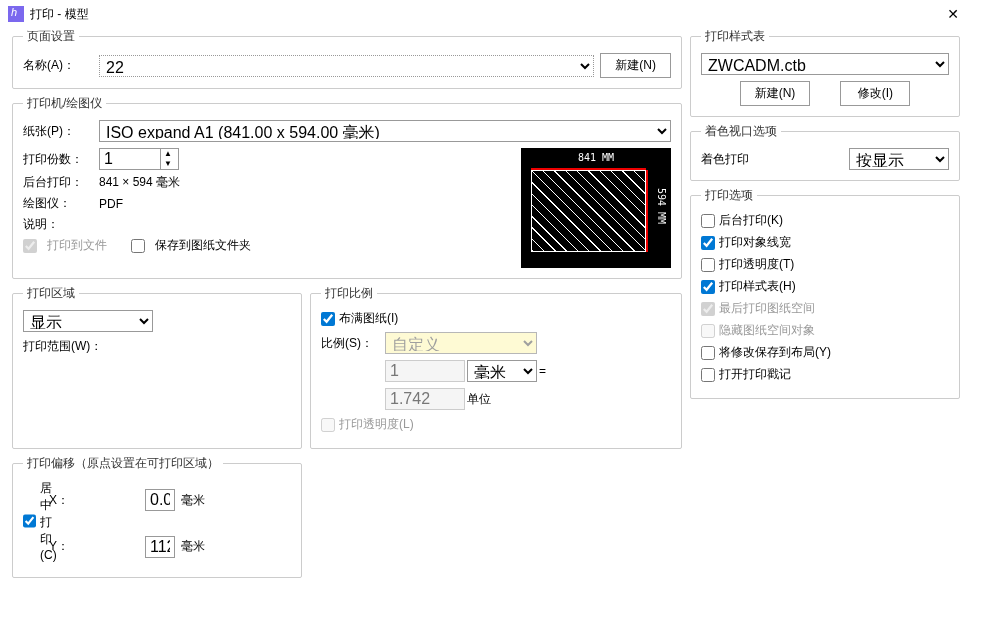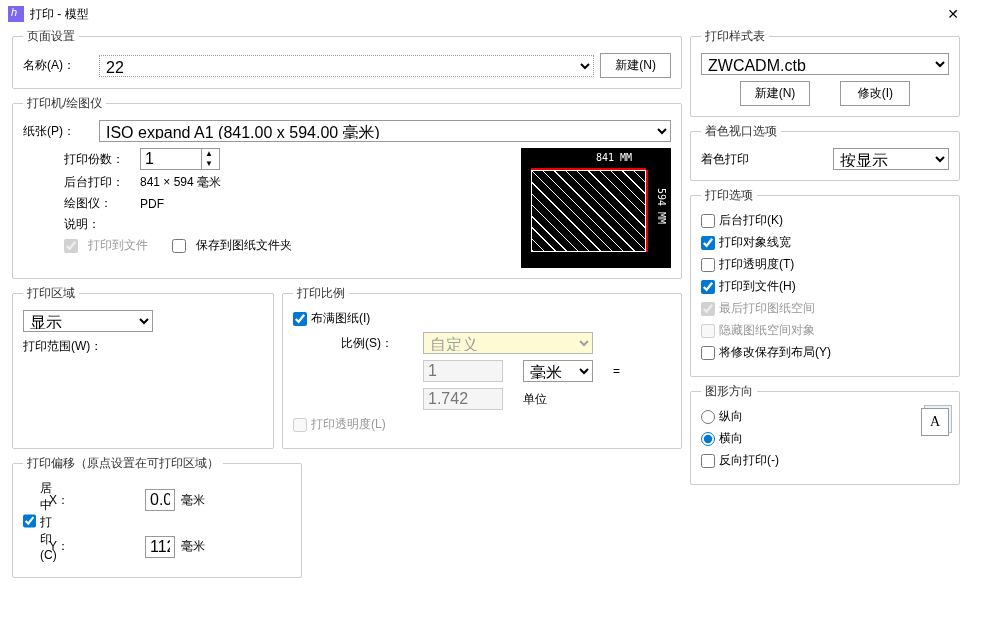--- a/index.html
+++ b/index.html
@@ -133,46 +133,45 @@
   background: #e00;
 }
 .preview-redline-right {
   position: absolute;
   right: 23px; top: 22px;
   width: 2px; height: 82px;
   background: #e00;
 }
 .preview-label-top {
   position: absolute;
-  left: 18px; top: 4px;
+  left: 0; top: 4px;
   width: 100%;
   text-align: center;
 }
 .preview-label-right {
   position: absolute;
   right: 4px; top: 40px;
   writing-mode: vertical-rl;
 }
 .hatch {
   width: 100%; height: 100%;
   background: repeating-linear-gradient(45deg, #fff 0, #fff 1px, transparent 1px, transparent 8px);
 }
 .printer-info .row { margin-bottom: 4px; }
 .printer-flex { display: flex; gap: 8px; }
-.printer-left { flex: 1; margin-left: 41px; }
+.printer-left { flex: 1; }
 .two-col { display: flex; gap: 8px; }
 .two-col > fieldset { flex: 1; }
 .disabled { color: #999; }
 .scale-grid {
   display: grid;
   grid-template-columns: 62px 80px 70px 20px;
-  gap: 20px;
+  gap: 2px;
   align-items: center;
   margin-bottom: 6px;
-  margin-left: 48px;
 }
 .orient-icon {
   width: 28px; height: 28px;
   border: 1px solid #999;
   display: flex;
   align-items: center;
   justify-content: center;
   font-family: serif;
   font-size: 14px;
   background: #fff;
@@ -269,21 +268,21 @@
           <div class="preview-redline-top"></div>
           <div class="preview-redline-right"></div>
           <div class="preview-inner">
               <div class="hatch"></div>
             </div>
         </div>
       </div>
     </fieldset>
 
     <div class="two-col">
-      <fieldset style="width:262px;flex:none">
+      <fieldset style="width:290px;flex:none">
         <legend>打印区域</legend>
         <div class="row">
           <select style="width:130px">
             <option>显示</option>
           </select>
         </div>
         <div class="row">
             <span>打印范围(W)：</span>
           </div>
       </fieldset>
@@ -347,72 +346,54 @@
       <div class="row" style="gap:30px;justify-content:center">
         <button>新建(N)</button>
         <button>修改(I)</button>
       </div>
     </fieldset>
 
     <fieldset>
       <legend>着色视口选项</legend>
       <div class="row">
         <span style="flex:1">着色打印</span>
-        <select style="width:116px"><option>按显示</option></select>
+        <select style="width:100px"><option>按显示</option></select>
       </div>
     </fieldset>
 
     <fieldset>
       <legend>打印选项</legend>
       <div class="chk-row">
           <input type="checkbox" style="">
           <label>后台打印(K)</label>
         </div>
       <div class="chk-row">
           <input type="checkbox" checked="" style="">
           <label>打印对象线宽</label>
         </div>
       <div class="chk-row">
           <input type="checkbox" style="">
           <label>打印透明度(T)</label>
         </div>
       <div class="chk-row">
           <input type="checkbox" checked="" style="">
-          <label>打印到文件(H)</label>
+          <label>打印样式表(H)</label>
         </div>
       <div class="chk-row">
           <input type="checkbox" checked="" disabled="" style="">
           <label class="disabled">最后打印图纸空间</label>
         </div>
       <div class="chk-row">
           <input type="checkbox" disabled="" style="">
           <label class="disabled">隐藏图纸空间对象</label>
         </div>
       <div class="chk-row">
           <input type="checkbox" style="">
           <label>将修改保存到布局(Y)</label>
         </div>
-    </fieldset>
-
-    <fieldset>
-      <legend>图形方向</legend>
-      <div style="display:flex;gap:8px">
-        <div style="flex:1">
-          <div class="chk-row">
-              <input type="radio" name="or" style="">
-              <label>纵向</label>
-            </div>
-          <div class="chk-row">
-              <input type="radio" name="or" checked="" style="">
-              <label>横向</label>
-            </div>
-          <div class="chk-row">
-              <input type="checkbox" style="">
-              <label>反向打印(-)</label>
-            </div>
-        </div>
-        <div class="orient-icon">
-            <span>A</span>
-          </div>
-      </div>
-    </fieldset>
+      <div class="chk-row">
+          <input type="checkbox" style="">
+          <label>打开打印戳记</label>
+        </div>
+    </fieldset>
+
   </div>
 </div>
 
 </body></html>

